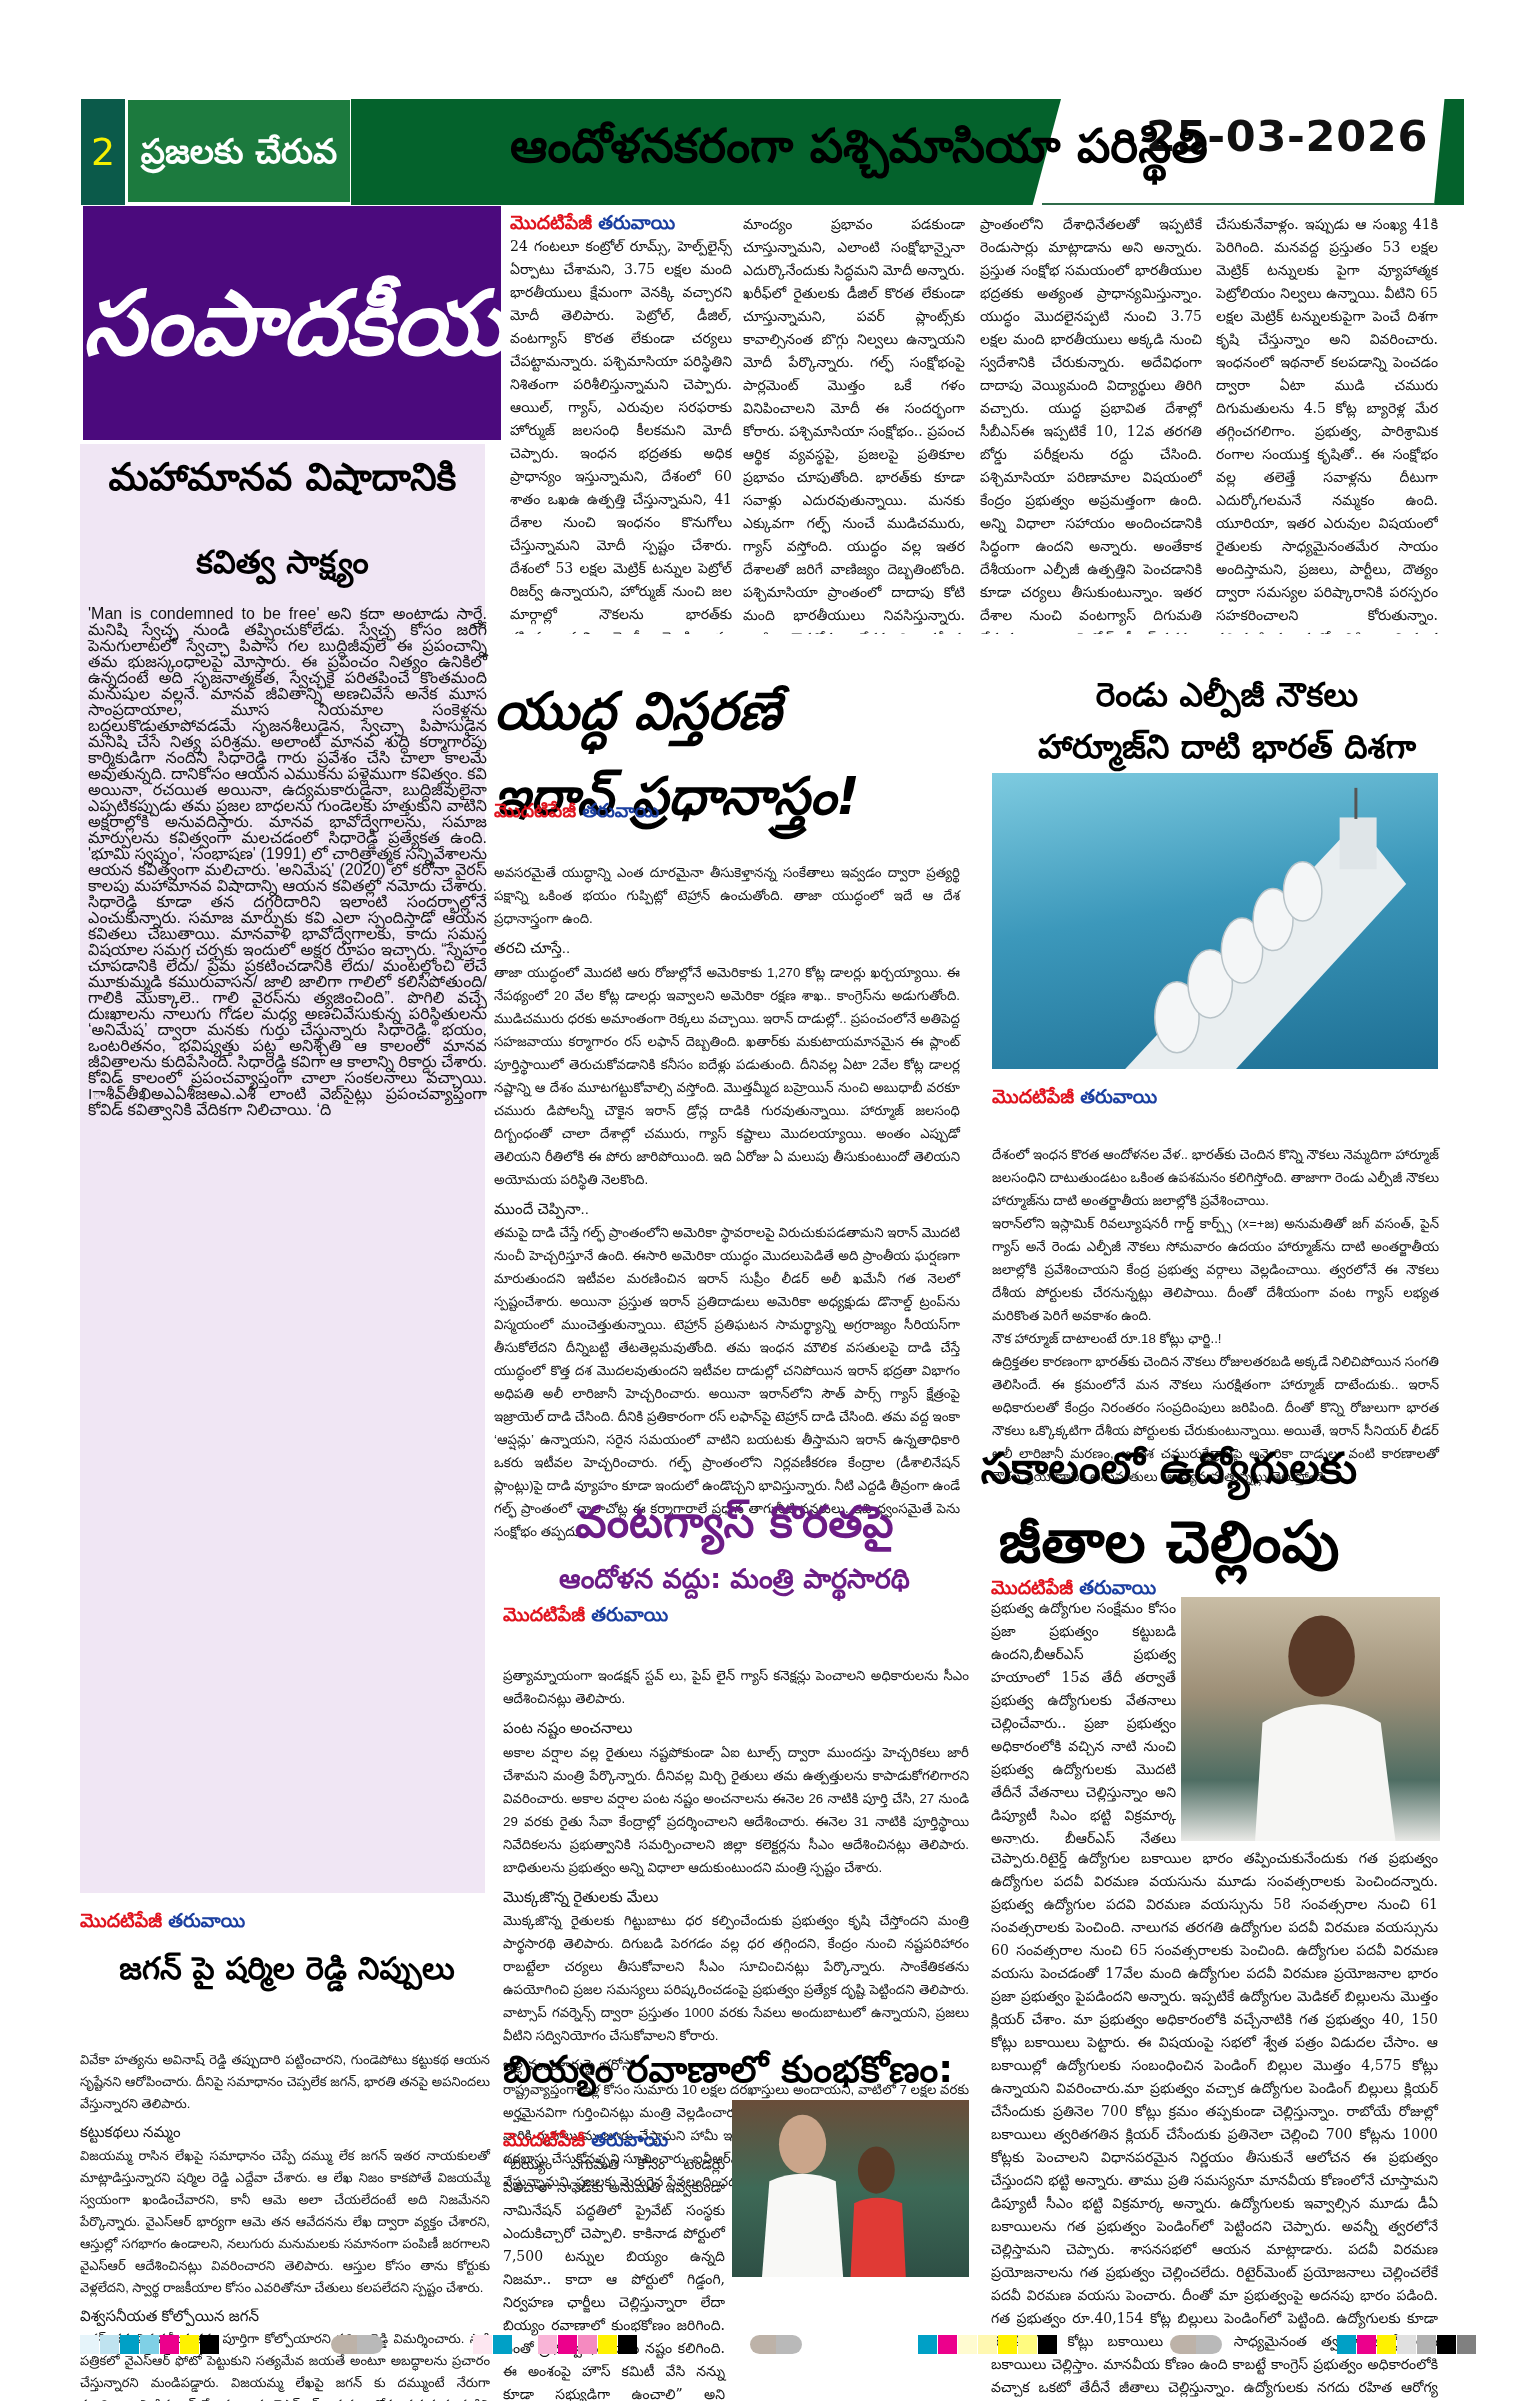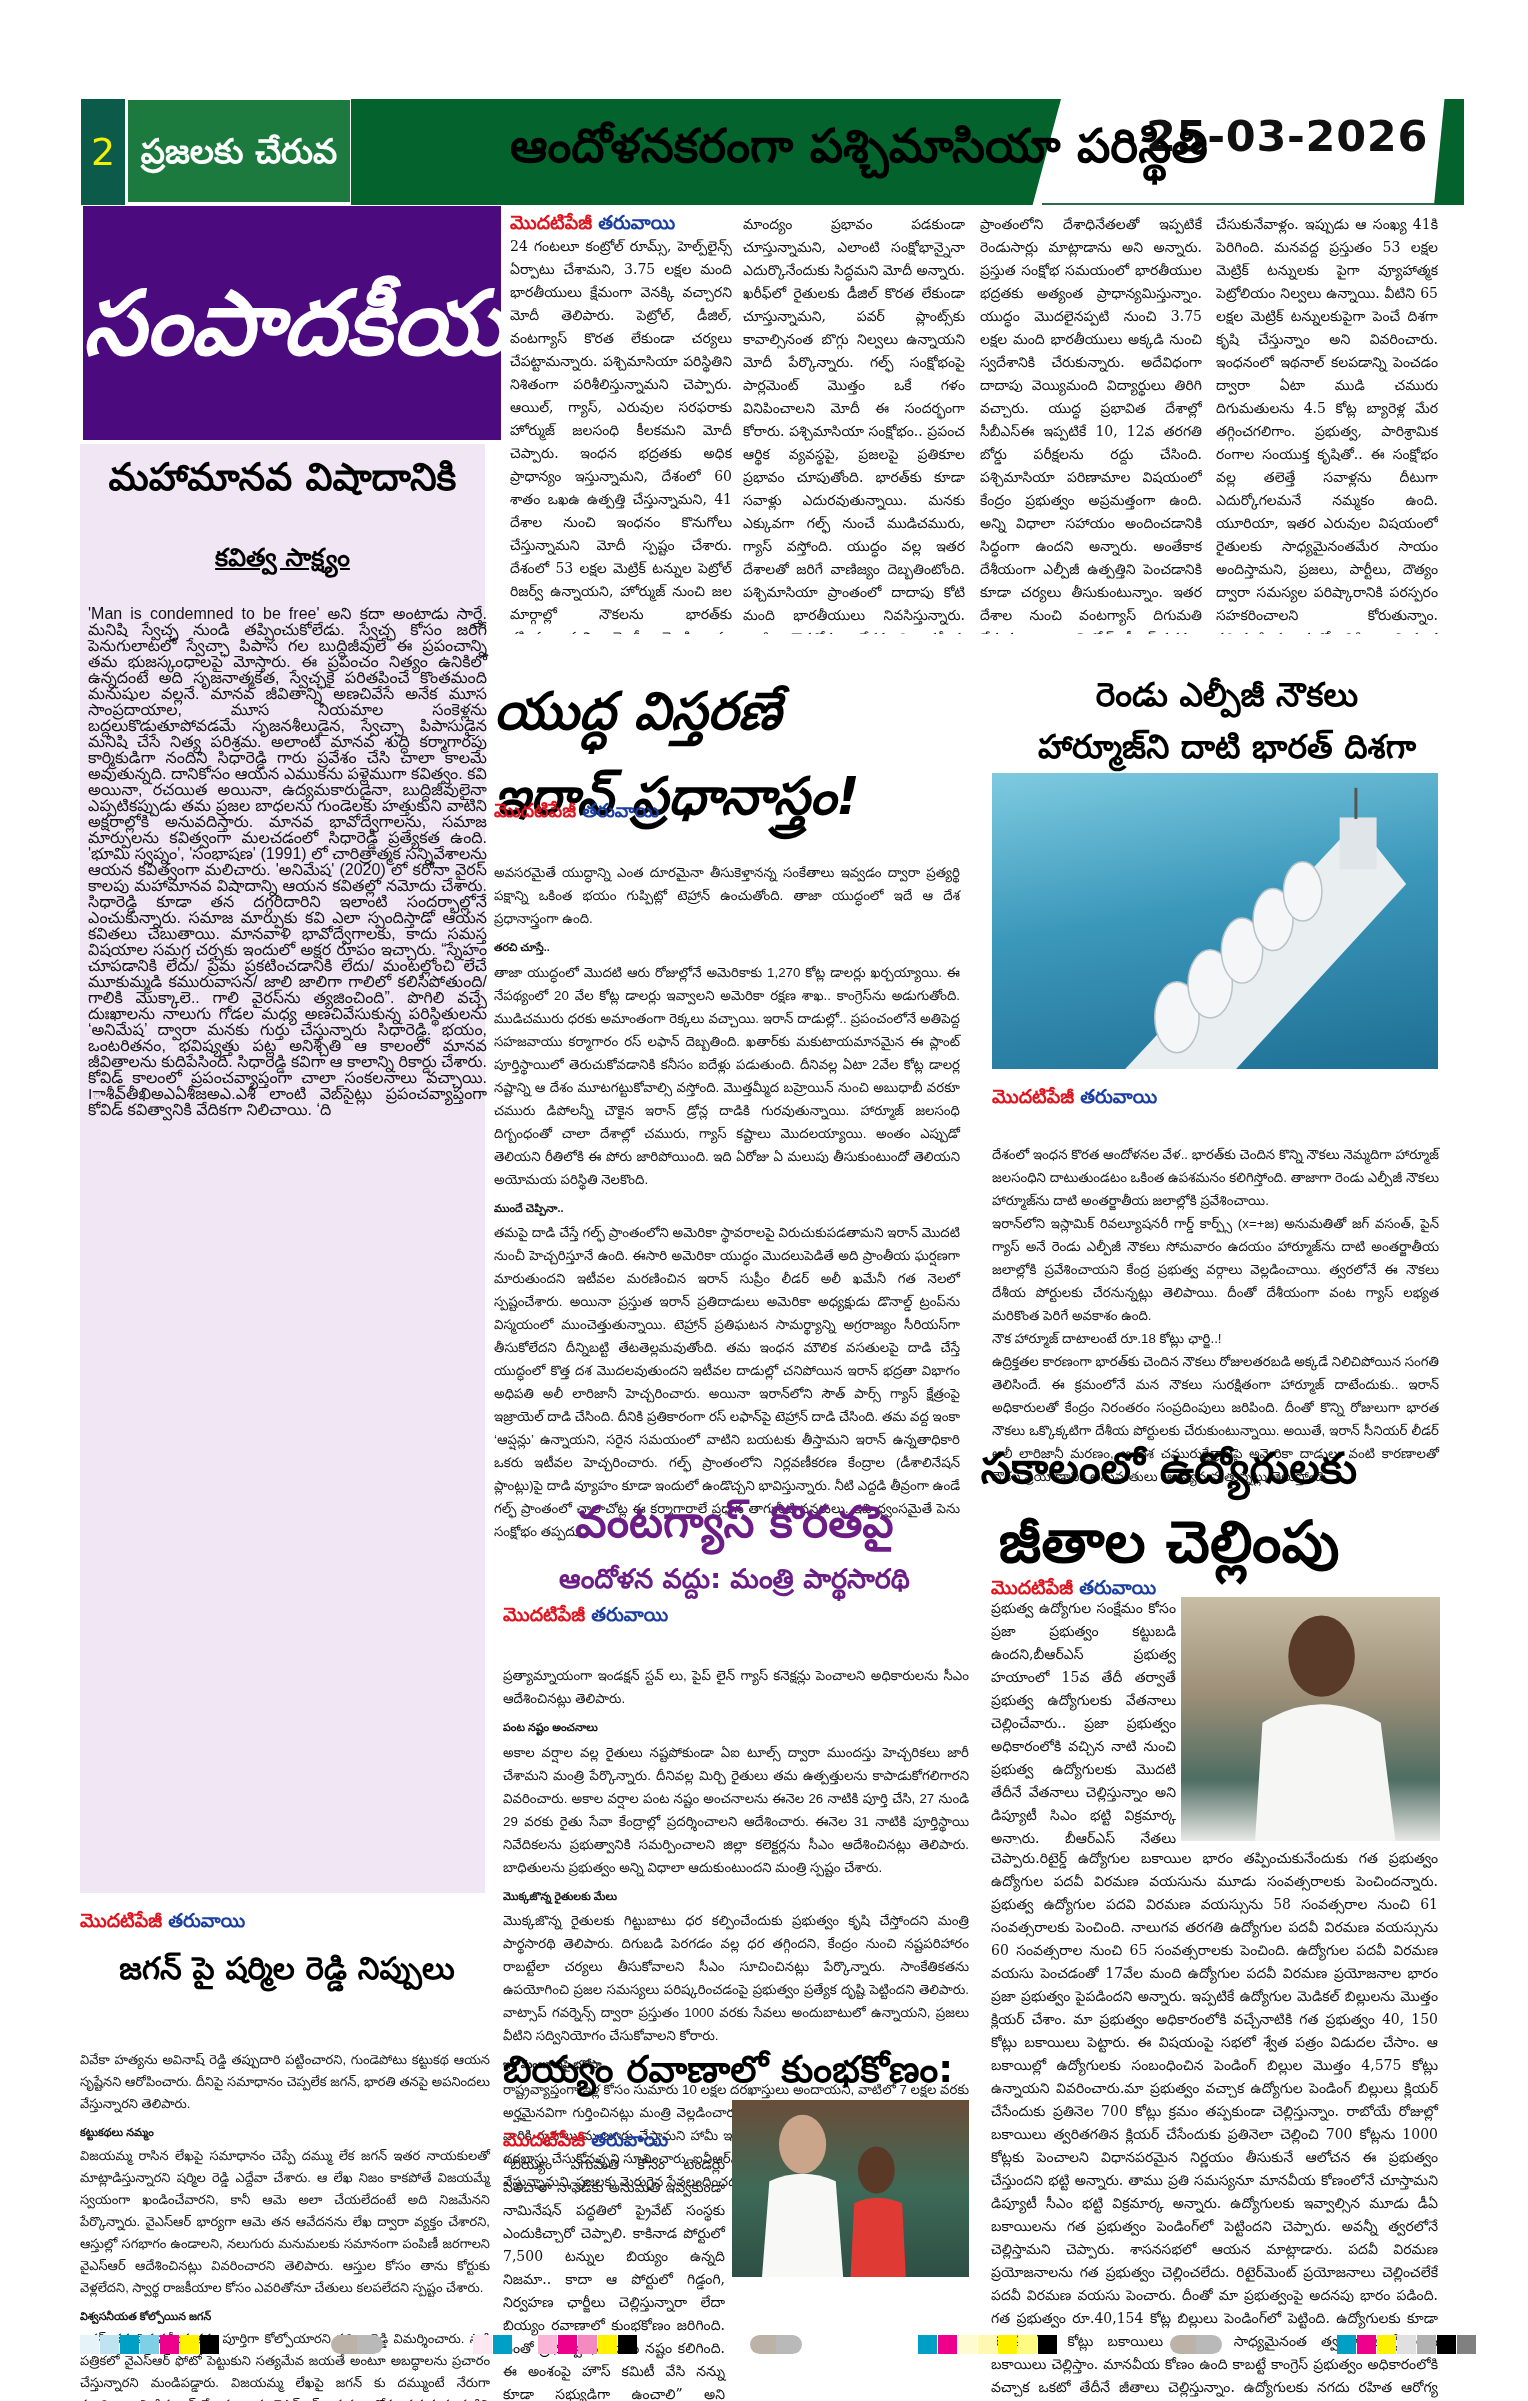--- a/index.html
+++ b/index.html
@@ -17,32 +17,32 @@
   .mast-date { left: 1146px; top: 111px; font-size: 43px; font-weight: bold; letter-spacing: 0.7px; }
   .mast-right { left: 1434px; top: 99px; width: 30px; height: 106px; background: #04622c;
                 clip-path: polygon(35% 0, 100% 0, 100% 100%, 0 100%); }
   .mast-line { left: 1042px; top: 203px; width: 392px; height: 1.5px; background: #2f6b4a; }
 
   
   .ed-banner { left: 83px; top: 206px; width: 418px; height: 234px; background: #4b0a7d;
                color: #fff; font-size: 89px; font-weight: bold; line-height: 234px; text-align: center; font-style: italic; }
   .ed-box { left: 80px; top: 444px; width: 405px; height: 1449px; background: #f0e6f4; }
   .ed-h1 { left: 80px; top: 455px; width: 405px; text-align: center; font-size: 38px; font-weight: bold; }
-  .ed-h2 { left: 80px; top: 543px; width: 405px; text-align: center; font-size: 25px; font-weight: bold; text-decoration: underline; }
+  .ed-h2 { left: 80px; top: 543px; width: 405px; text-align: center; font-size: 32px; font-weight: bold; }
   .ed-body { left: 88px; top: 606px; width: 399px; font-size: 16px; line-height: 16px;
              text-align: justify; font-family: "Liberation Sans", sans-serif; }
 
   
   .h-big { font-weight: bold; color: #000; }
   .by-red { color: #e0141e; font-weight: bold; }
   .by-blue { color: #1b3fa0; font-weight: bold; }
   .byline { font-size: 19px; }
   .body { font-size: 14px; line-height: 23px; text-align: justify; font-family: "DejaVu Serif", serif; }
   .body-sans { font-size: 13.3px; line-height: 23px; text-align: justify; font-family: "Liberation Sans", sans-serif; margin-top: 34px; }
-  .sub { font-weight: bold; font-size: 11px; margin: 6px 0 1.5px; }
+  .sub { font-weight: normal; font-size: 15px; margin: 6px 0 1.5px; }
   .col { position: absolute; }
   .photo { position: absolute; }
   .purple { color: #6c1d86; margin-top: 10px; }
   .colorbar { position: absolute; top: 2335px; height: 19px; display: flex; }
   .colorbar span { width: 18.5px; height: 19px; display: inline-block; margin-right: 1.5px; }
   .pill { position: absolute; top: 2335px; width: 52px; height: 19px; border-radius: 9.6px;
           background: linear-gradient(90deg, #bdb2a8 50%, #b9b9b9 50%); }
 </style>
 </head>
 <body>

